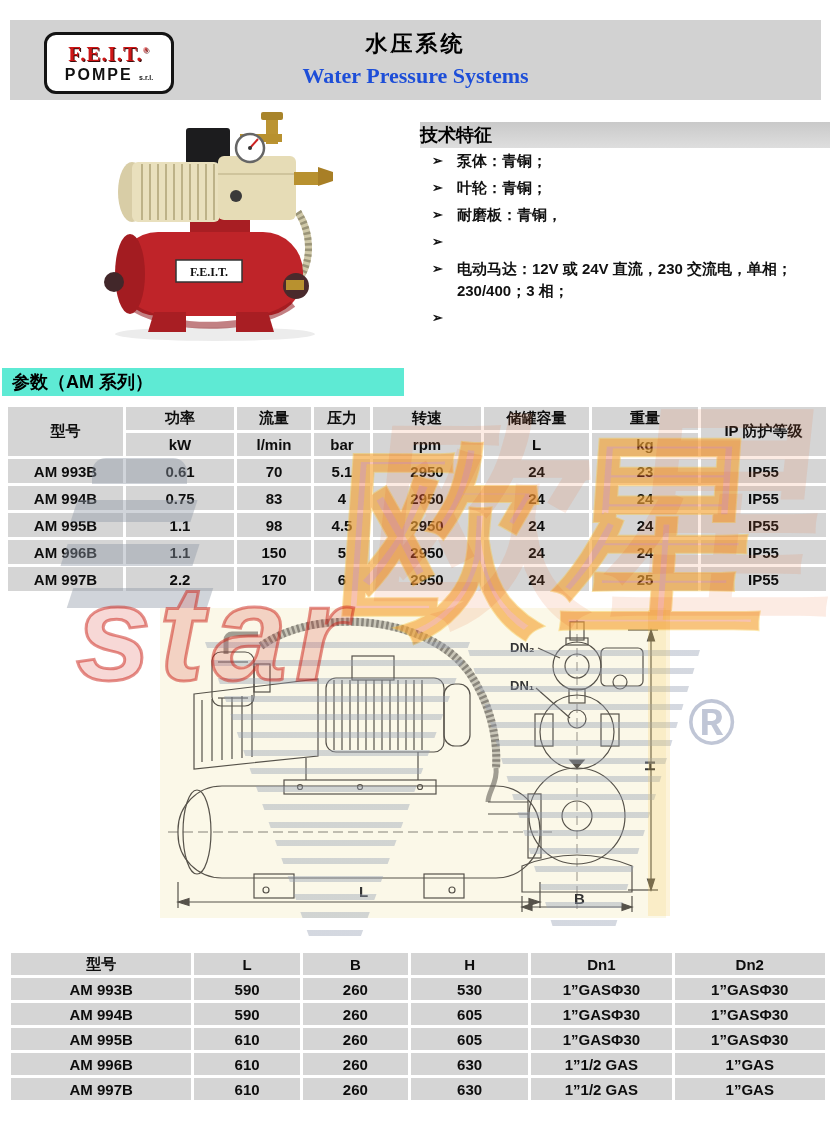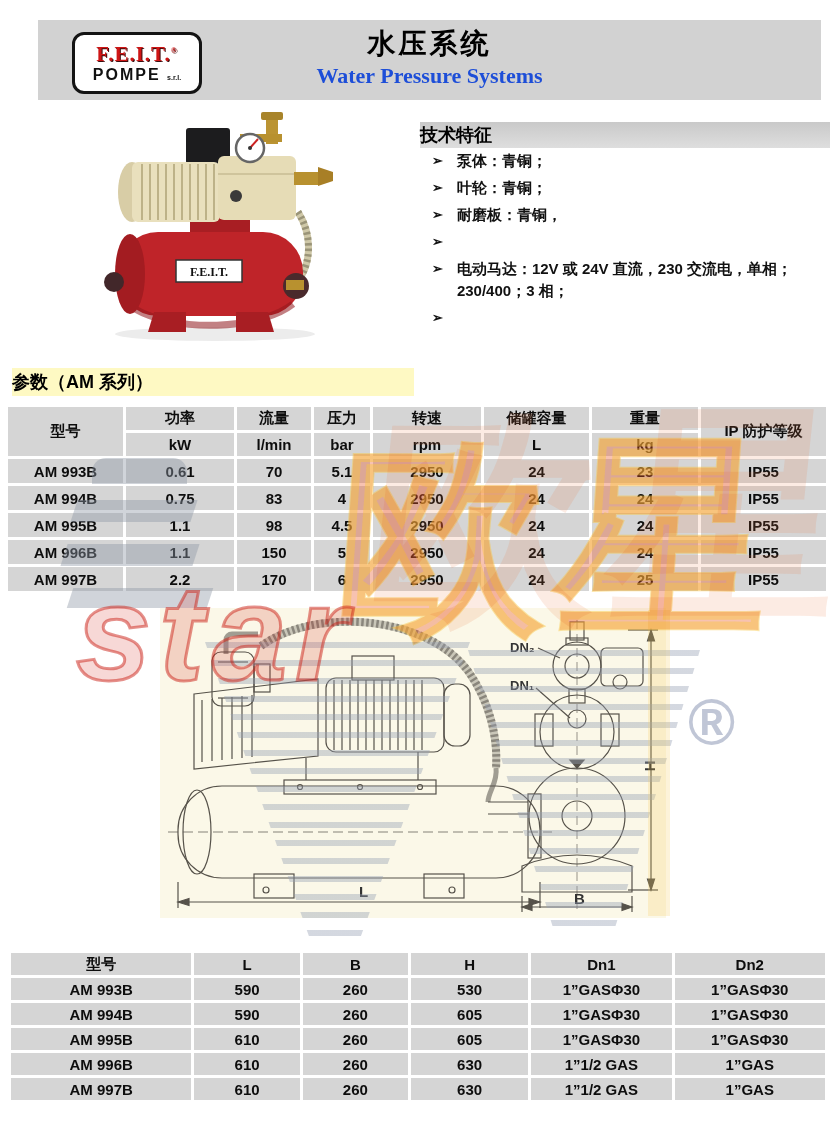--- a/index.html
+++ b/index.html
@@ -1,46 +1,46 @@
 <!DOCTYPE html>
 <html><head>
 <meta charset="utf-8">
 <style>
   html,body{margin:0;padding:0;}
   body{width:830px;height:1145px;position:relative;background:#ffffff;
        font-family:"Liberation Sans",sans-serif;overflow:hidden;}
 
   
-  .hdr{position:absolute;left:38px;top:20px;right:9px;height:80px;background:#d2d2d2;}
+  .hdr{position:absolute;left:10px;top:20px;right:9px;height:80px;background:#d2d2d2;}
   .logo{position:absolute;left:34px;top:12px;width:124px;height:52px;background:#fff;
         border:3px solid #141414;border-radius:12px;text-align:center;padding-top:4px;}
   .logo-brand{font-family:"Liberation Serif",serif;font-weight:bold;font-size:21px;
         color:#cf1515;letter-spacing:1px;text-shadow:1px 1px 0 #3a0d0d;line-height:24px;}
   .logo-brand sup{font-size:8px;color:#cf1515;}
   .logo-sub{font-weight:bold;font-size:16px;color:#111;line-height:18px;letter-spacing:2px;}
   .logo-sub .srl{font-size:7px;letter-spacing:0;font-weight:bold;}
   .titles{position:absolute;left:0;right:0;top:6px;text-align:center;}
-  .title-cn{font-size:28px;font-weight:bold;color:#000;letter-spacing:3px;line-height:36px;}
+  .title-cn{font-size:22px;font-weight:bold;color:#000;letter-spacing:3px;line-height:36px;}
   .title-en{font-family:"Liberation Serif",serif;font-size:22px;font-weight:bold;color:#1d4ed8;line-height:28px;}
 
   
   .photo{position:absolute;left:90px;top:112px;width:245px;height:235px;background:#fff;}
 
   
   .tech-bar{position:absolute;left:420px;top:122px;right:0;height:26px;
         background:linear-gradient(#c9c9c9,#dedede);font-size:18px;font-weight:bold;
         color:#000;line-height:26px;box-sizing:border-box;}
   .bullets{position:absolute;left:420px;top:150px;width:410px;margin:0;padding:0;list-style:none;}
   .bullets li{display:flex;align-items:flex-start;margin-bottom:5px;font-size:15px;
         font-weight:600;color:#111;line-height:22px;}
   .bullets .arrow{flex:0 0 auto;margin:0 14px 0 12px;font-size:13px;line-height:22px;color:#111;}
 
   
-  .params-bar{position:absolute;left:12px;top:368px;width:402px;height:28px;background:#fef9c3;
-        font-size:18px;font-weight:bold;color:#000;line-height:28px;box-sizing:border-box;}
+  .params-bar{position:absolute;left:2px;top:368px;width:402px;height:28px;background:#5eead4;
+        font-size:18px;font-weight:bold;color:#000;line-height:28px;padding-left:10px;box-sizing:border-box;}
 
   
   table.gtable{border-collapse:separate;border-spacing:3px;table-layout:fixed;}
   table.gtable th,table.gtable td{background:#d5d5d5;text-align:center;vertical-align:middle;
         font-weight:bold;color:#0d0d0d;padding:0;overflow:hidden;white-space:nowrap;}
   table.params{position:absolute;left:5px;top:404px;width:824px;font-size:15px;}
   table.params thead th{height:23px;font-size:15px;}
   table.params td{height:24px;}
   table.dims{position:absolute;left:8px;top:950px;width:820px;font-size:15px;}
   table.dims thead th{height:22px;}

